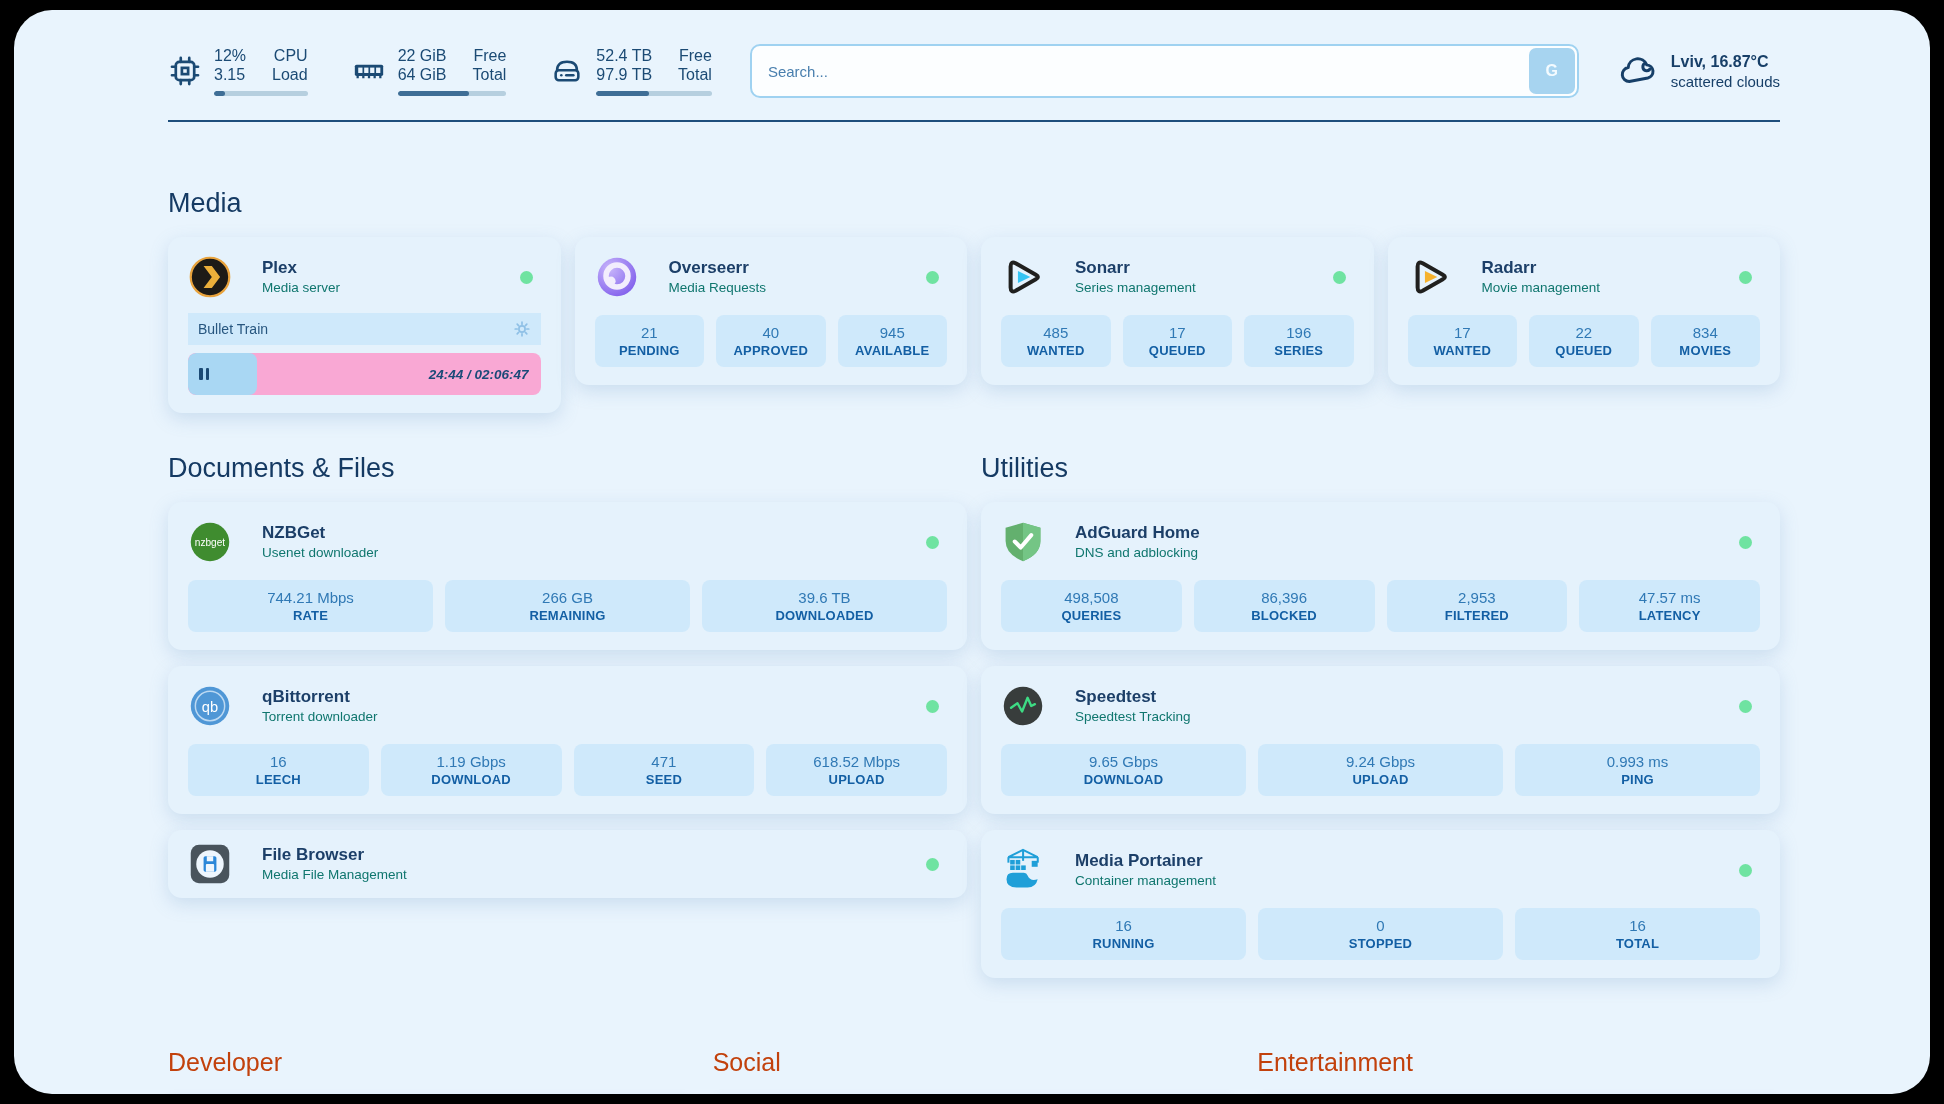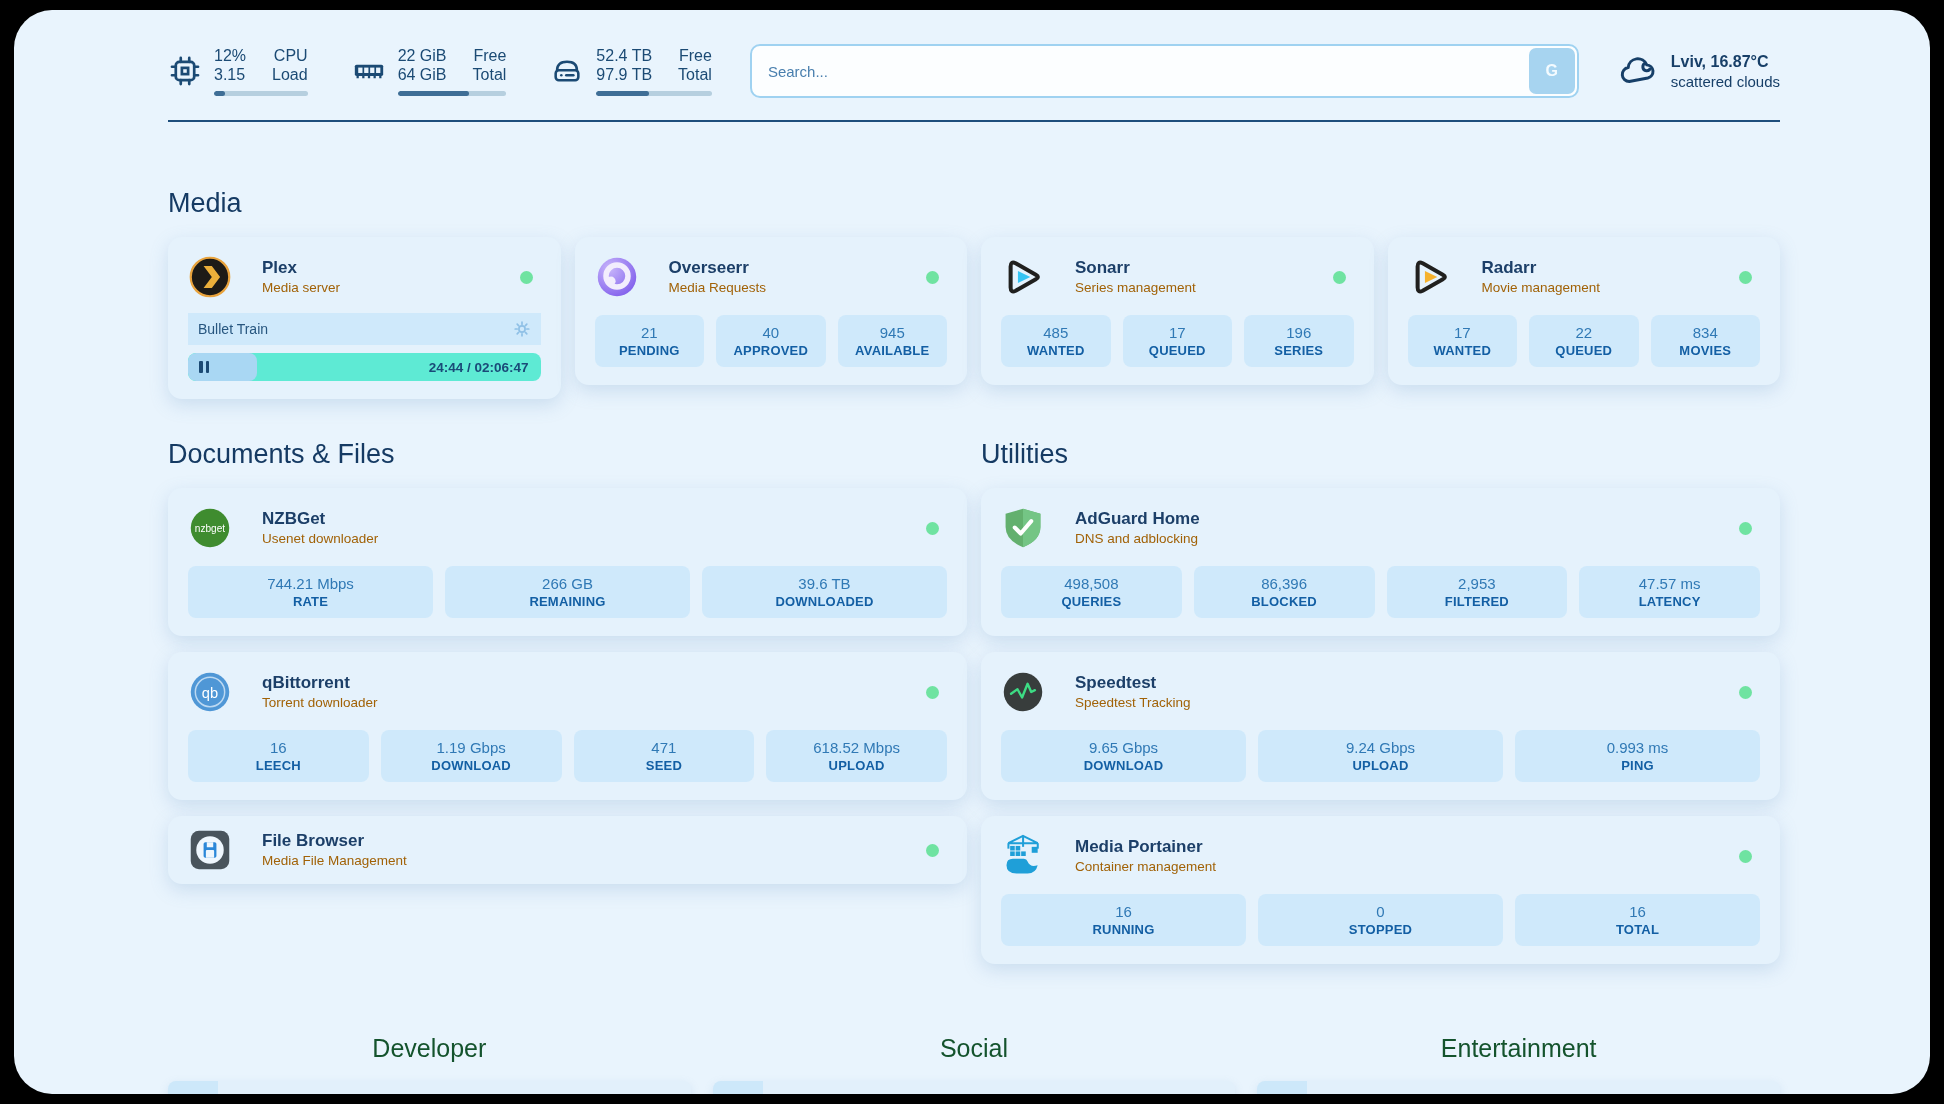--- a/index.html
+++ b/index.html
@@ -45,46 +45,46 @@
   .mid-grid { display:grid; grid-template-columns:1fr 1fr; gap:0 14px; align-items:start; }
   .col-stack { display:flex; flex-direction:column; gap:16px; }
   .card {
     background:#e5f2fc; border-radius:14px; padding:18px 20px;
     box-shadow:0 6px 18px rgba(110,155,200,.25);
   }
   .card.slim { padding:12px 20px; }
   .card-head { display:flex; align-items:center; gap:30px; }
   .app-icon { width:44px; height:44px; flex:0 0 auto; }
   .app-name { font-size:17px; font-weight:600; color:#1c3f68; line-height:22px; }
-  .app-sub { font-size:13.5px; color:#a16207; line-height:18px; }
+  .app-sub { font-size:13.5px; color:#0f766e; line-height:18px; }
   .status-dot { width:13px; height:13px; border-radius:50%; background:#6fe3a1; margin-left:auto; margin-right:8px; }
   .pill-row { display:grid; gap:12px; margin-top:16px; }
   .cols3 { grid-template-columns:repeat(3,1fr); }
   .cols4 { grid-template-columns:repeat(4,1fr); }
   .pill { background:#cfe9fb; border-radius:8px; text-align:center; padding:8px 4px 7px; }
   .pill .pv { font-size:15px; color:#3079b5; line-height:19px; }
   .pill .pl { font-size:13px; font-weight:700; color:#135fa4; line-height:18px; letter-spacing:.2px; }
   
   .player-row {
     background:#cfe9fb; border-radius:0; height:32px; margin-top:14px;
     display:flex; align-items:center; padding:0 10px; justify-content:space-between;
   }
   .player-title { font-size:14px; color:#27567f; }
   .gear { width:18px; height:18px; color:#8fc0e6; cursor:pointer; }
   .progress-row {
-    position:relative; background:#5eead4; border-radius:8px; height:28px; margin-top:8px;
-    display:flex; align-items:center; overflow:hidden;
+    position:relative; background:#f9a8d4; border-radius:8px; height:42px; margin-top:8px;
+    display:flex; align-items:center; overflow:hidden;font-style:italic;
   }
   .progress-fill { position:absolute; left:0; top:0; bottom:0; background:#a9d7f3; border-radius:8px; }
   .pause { position:relative; display:flex; gap:3px; margin-left:11px; cursor:pointer; }
   .pause span { width:3.5px; height:12px; background:#1b4a74; border-radius:1px; }
   .player-time { position:relative; margin-left:auto; margin-right:12px; font-size:13.5px; font-weight:700; color:#1a4a78; }
   
   .links-grid { display:grid; grid-template-columns:repeat(3,1fr); gap:0 22px; margin-top:70px; align-items:start; }
-  .links-title { font-size:25px; color:#14532d; font-weight:500; margin-bottom:18px;text-align:center; }
+  .links-title { font-size:25px; color:#c2410c; font-weight:500; margin-bottom:18px; }
   .link-row {
     display:flex; align-items:center; background:#e2f0fb; border-radius:8px; height:40px;
     margin-bottom:13px; overflow:hidden; box-shadow:0 3px 10px rgba(110,155,200,.18); cursor:pointer;
   }
   .link-badge {
     width:50px; align-self:stretch; background:#cde8fa; display:flex; align-items:center;
     justify-content:center; font-size:15px; font-weight:600; color:#1b4a74; flex:0 0 auto;
   }
   svg { display:block; }
 </style>

